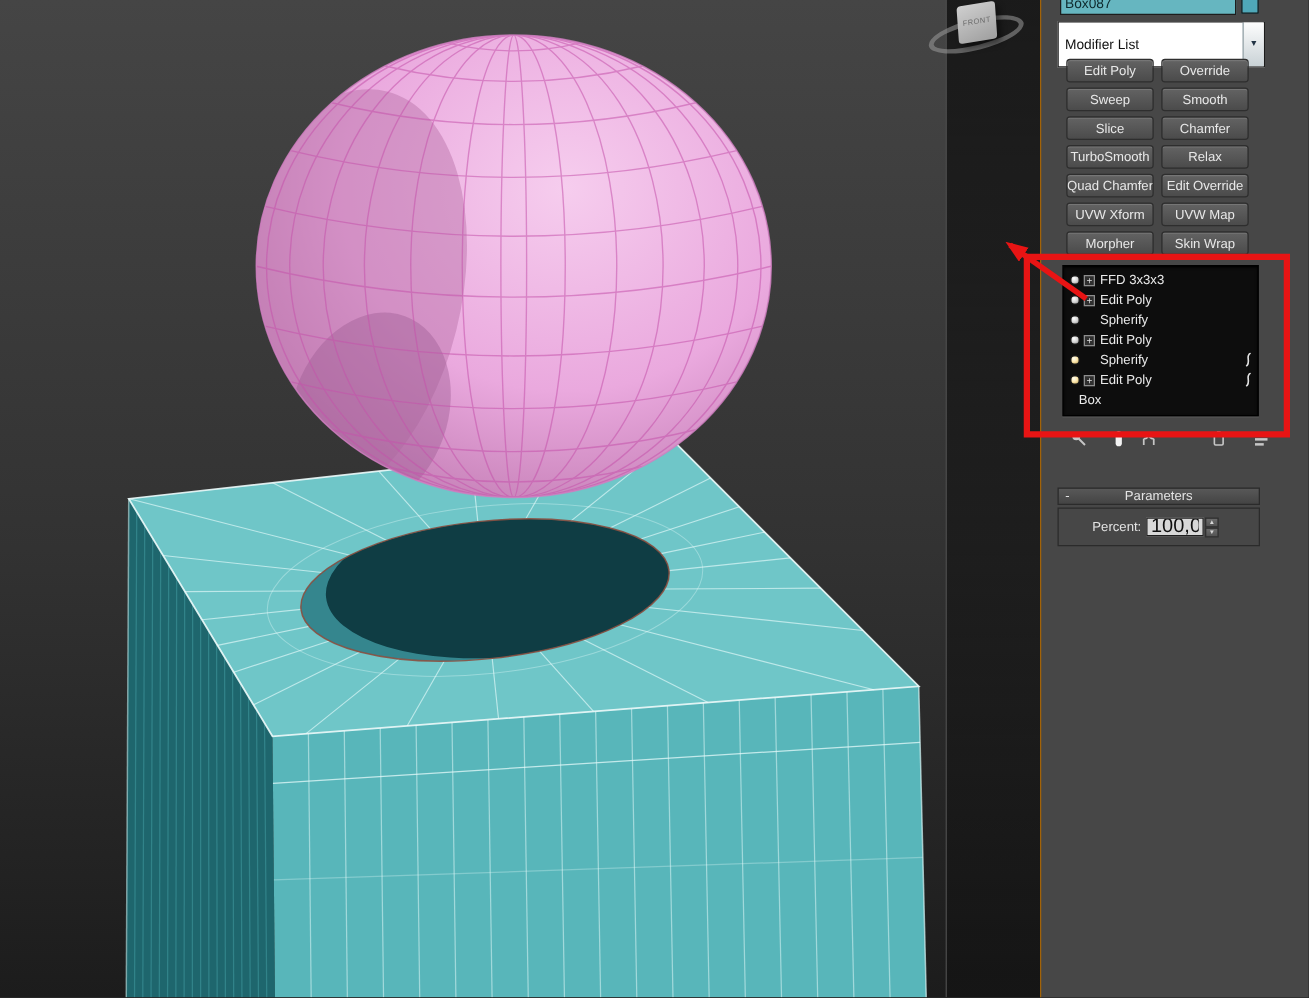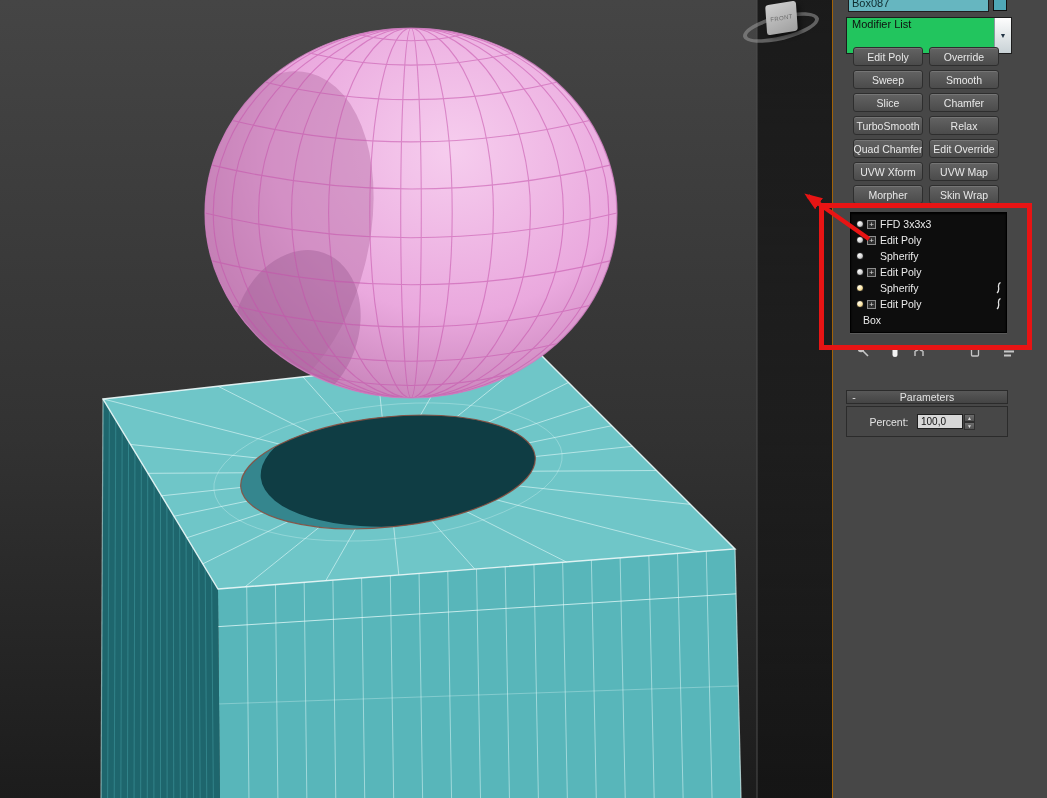--- a/index.html
+++ b/index.html
@@ -14,21 +14,21 @@
   .gizmo-ring{position:absolute;left:2px;top:15px;width:78px;height:25px;border:4px solid rgba(155,155,155,.55);border-radius:50%;transform:rotate(-14deg)}
   .gizmo-slab{position:absolute;left:26px;top:3px;width:31px;height:30px;background:linear-gradient(160deg,#cfcfcf,#9f9f9f);border-radius:3px;transform:rotate(-9deg) skewX(-5deg);display:flex;align-items:center;justify-content:center;box-shadow:3px 4px 5px rgba(0,0,0,.45)}
   .gizmo-slab span{font-size:6px;color:#6c6c6c;letter-spacing:.4px}
 
   
   #panel{position:absolute;left:832px;top:0;width:215px;height:798px;background:var(--panel-bg);border-left:1px solid #a16207}
   .name-wrap{position:absolute;left:15px;top:0;width:178px;height:12px;overflow:hidden;display:flex}
   .name-field{width:141px;height:18px;margin-top:-6px;background:var(--name-field-bg);border:1px solid #1d1d1d;font-size:11px;padding:0 3px;color:#0e2a2d;font-family:inherit}
   .swatch{width:14px;height:16px;margin-left:4px;margin-top:-5px;background:var(--swatch);border:1px solid #101010}
 
-  .modlist{position:absolute;left:13px;top:17px;width:166px;height:37px;background:#22c55e;border:1px solid #1c1c1c;display:flex;align-items:flex-start;font-size:11px;color:#101010;cursor:default}
+  .modlist{position:absolute;left:13px;top:17px;width:166px;height:37px;background:#ffffff;border:1px solid #1c1c1c;display:flex;align-items:center;font-size:11px;color:#101010;cursor:default}
   .modlist .lbl{flex:1;padding-left:5px}
   .dd-btn{width:17px;height:100%;background:linear-gradient(#fdfdfd,#c9d2d6);border-left:1px solid #8b9aa0;display:flex;align-items:center;justify-content:center;font-size:7px;color:#223344}
 
   .btn-grid{position:absolute;left:20px;top:47px;width:146px;display:grid;grid-template-columns:70px 70px;gap:4px 6px}
   .mbtn{height:19px;background:linear-gradient(#636363,#4b4b4b);border:1px solid #2e2e2e;border-radius:3px;color:#e8e8e8;font-size:10.5px;font-family:inherit;white-space:nowrap;overflow:hidden;display:flex;align-items:center;justify-content:center;box-shadow:inset 0 1px 0 rgba(255,255,255,.12)}
 
   .stack{position:absolute;left:17px;top:212px;width:157px;height:121px;background:var(--stack-bg);border:1px solid #000;box-shadow:0 1px 0 #5a5a5a, inset 0 1px 2px #000;padding-top:3px}
   .srow{height:16px;display:flex;align-items:center;padding-left:5px;color:#eaeaea;font-size:10.5px;position:relative}
   .bulb{width:8px;height:8px;border-radius:50%;background:radial-gradient(circle at 35% 30%,#ffffff,#d6d6d6 50%,#8d8d8d);border:1px solid #1a1a1a;margin-right:3px;flex:none}
   .srow.on .bulb{background:radial-gradient(circle at 35% 30%,#fffef2,#ffeab0 45%,#c0a255)}
@@ -37,22 +37,22 @@
   .box-row{padding-left:12px}
   .wave{position:absolute;right:4px;top:2px}
 
   .stack-tools{position:absolute;left:18px;top:343px;width:170px;height:17px}
   .tool{position:absolute;top:0;width:16px;height:16px;display:flex;align-items:center;justify-content:center}
 
   .rollout-header{position:absolute;left:13px;top:390px;width:162px;height:14px;background:linear-gradient(#585858,#444444);border:1px solid #2b2b2b;display:flex;align-items:center;font-size:10.5px;color:#e3e3e3}
   .rh-minus{width:14px;text-align:center}
   .rh-title{flex:1;text-align:center;margin-right:14px}
   .rollout-body{position:absolute;left:13px;top:406px;width:162px;height:31px;border:1px solid #2b2b2b;display:flex;align-items:center;padding-left:18px;font-size:10.5px;color:#e3e3e3}
-  .plabel{width:48px;text-align:center;margin-right:4px}
-  .pfield{width:46px;height:15px;background:#d8d8d8;border:1px solid #1f1f1f;font-size:10px;padding:0 3px;color:#101010;font-family:inherit}
+  .plabel{width:48px;text-align:right;margin-right:4px}
+  .pfield{width:46px;height:15px;background:#d8d8d8;border:1px solid #1f1f1f;font-size:16px;padding:0 3px;color:#101010;font-family:inherit}
   .spin{width:11px;height:15px;display:flex;flex-direction:column;margin-left:1px}
   .spin span{flex:1;background:linear-gradient(#6c6c6c,#525252);border:1px solid #303030;font-size:5px;color:#d8d8d8;display:flex;align-items:center;justify-content:center}
 
   #anno-svg{position:absolute;left:0;top:0;width:1047px;height:798px;z-index:60;pointer-events:none}
 </style>
 </head>
 <body>
 
 <div id="viewport">
   <svg id="scene-svg" viewBox="0 0 833 798">

